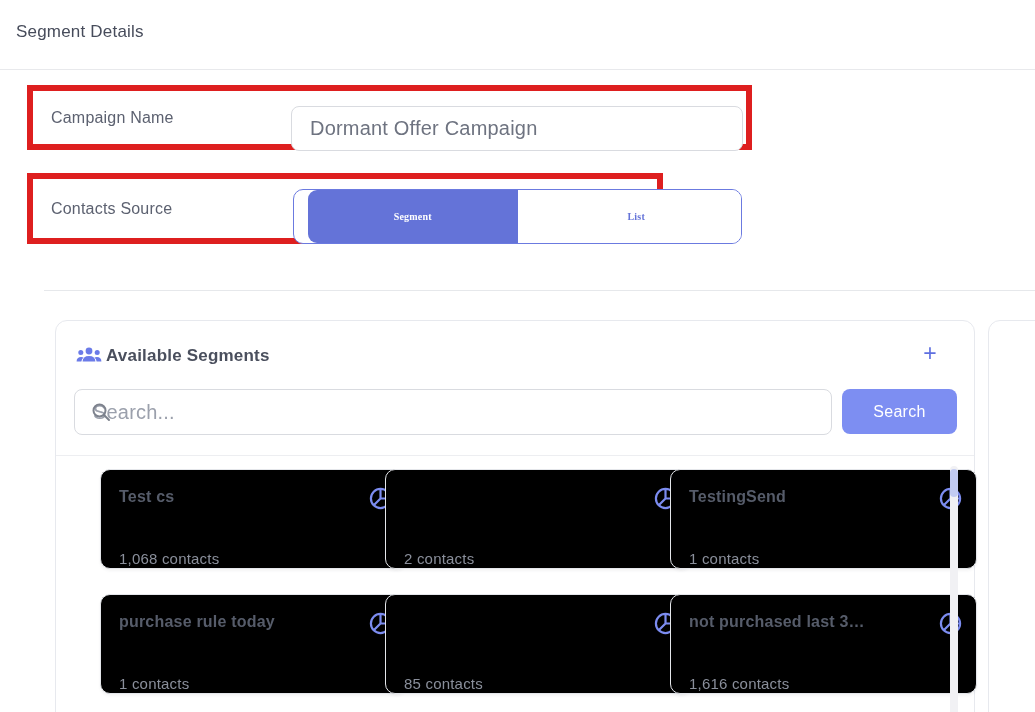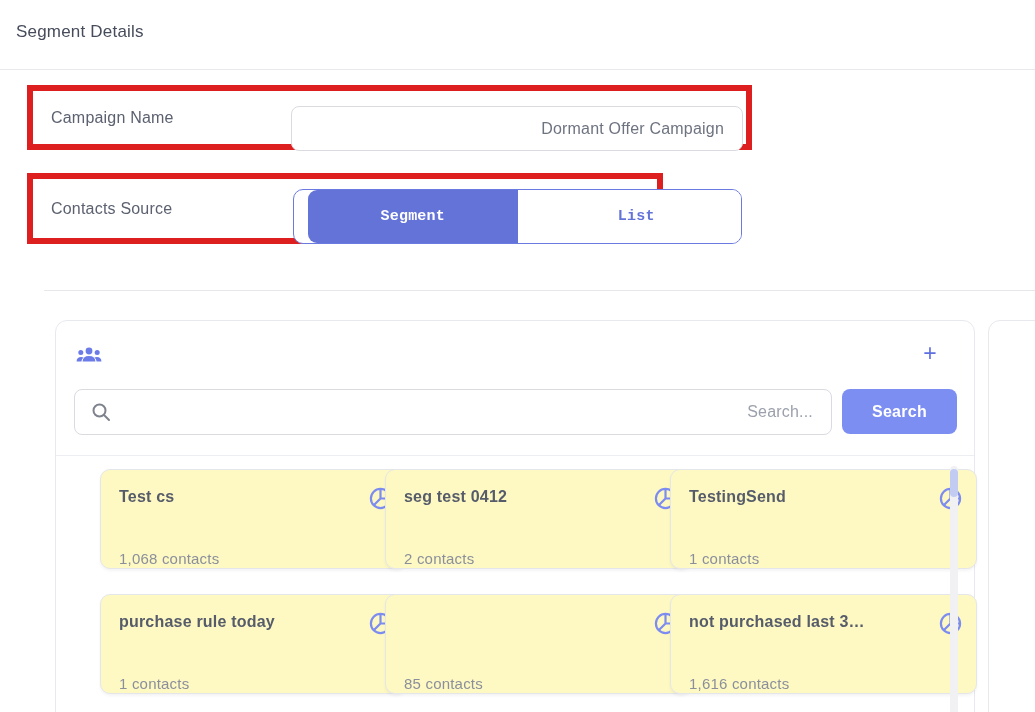--- a/index.html
+++ b/index.html
@@ -30,36 +30,36 @@
   .field-label {
     left:18px; top:50%; transform:translateY(-50%);
     font-size:16px; color:#5c6170; letter-spacing:.2px;
     position:absolute;
   }
 
   .text-input {
     border:1px solid #d9dbe0; border-radius:8px;
     background:#fff; color:#6e7380;
     font-family:"Liberation Sans", sans-serif;
-    font-size:16px; letter-spacing:.2px;
-    padding:0 18px; outline:none;text-align:right;
+    font-size:20px; letter-spacing:.2px;
+    padding:0 18px; outline:none;
   }
   #campaign-input { left:258px; top:15px; width:452px; height:45px; position:absolute; }
 
   
   .toggle-group {
     left:260px; top:10px; width:449px; height:55px;
     border:1px solid #6b7ae0; border-radius:10px;
     display:flex; overflow:hidden; background:#fff;
     position:absolute;
   }
   .toggle-btn {
     flex:1; border:none; cursor:pointer;
-    font-family:Liberation Mono, monospace;
-    font-size:15px; letter-spacing:.2px;
+    font-family:Liberation Serif, serif;
+    font-size:10px; letter-spacing:.2px;
     background:#fff; color:#6473d8; font-weight:600;margin-left:14px;
   }
   .toggle-btn.active {
     background:#6473d8; color:#ffffff; font-weight:700;
     border-radius:9px 0 0 9px;
   }
 
   
   #segments-panel {
     left:55px; top:320px; width:920px; height:420px;
@@ -81,29 +81,29 @@
   #segment-search-input {
     left:18px; top:68px; width:758px; height:46px;
     position:absolute;
   }
   #segment-search-input::placeholder { color:#9ba0ac; opacity:1; }
   #search-icon { left:35px; top:81px; position:absolute; pointer-events:none; }
   #search-button {
     left:786px; top:68px; width:115px; height:45px;
     background:#7d8ef2; color:#fff; border:none; border-radius:8px;
     font-family:"Liberation Sans", sans-serif;
-    font-size:16px; font-weight:700; letter-spacing:.3px; cursor:pointer;
+    font-size:16px; font-weight:400; letter-spacing:.3px; cursor:pointer;
     position:absolute;
   }
   #panel-divider { left:0; top:134px; width:918px; background:#edeef1; position:absolute; }
 
   .seg-card {
     width:307px; height:100px;
     border:1px solid #e4e6ea; border-radius:10px;
-    background:#fef9c3; position:absolute; cursor:pointer;
+    background:#000000; position:absolute; cursor:pointer;
     box-shadow:0 2px 3px rgba(40,45,60,0.05);
   }
   .seg-card .card-name {
     position:absolute; left:18px; top:18px; right:48px;
     font-size:16px; font-weight:600; color:#565c6a; letter-spacing:.2px;
     white-space:nowrap; overflow:hidden;
   }
   .seg-card .card-contacts {
     position:absolute; left:18px; top:47px;
     font-size:15px; color:#8a8f9b; letter-spacing:.2px;margin-top:33px;
@@ -149,20 +149,21 @@
 
   <svg id="users-icon" width="26" height="22" viewBox="0 0 26 22" fill="#6b7be8" xmlns="http://www.w3.org/2000/svg">
     <circle cx="13" cy="7" r="3.4"></circle>
     <path d="M6.6 17.5 q0 -5.6 6.4 -5.6 q6.4 0 6.4 5.6 z"></path>
     <circle cx="4.8" cy="8.6" r="2.5"></circle>
     <path d="M0.6 17.5 q0 -4.6 4.6 -4.6 q1.4 0 2.4 0.5 q-2 1.6 -2.2 4.1 z"></path>
     <circle cx="21.2" cy="8.6" r="2.5"></circle>
     <path d="M25.4 17.5 q0 -4.6 -4.6 -4.6 q-1.4 0 -2.4 0.5 q2 1.6 2.2 4.1 z"></path>
   </svg>
 
+  <span class="panel-title">Available Segments</span>
 
   <button id="add-segment-button">+</button>
 
   <input class="text-input" id="segment-search-input" type="text" placeholder="Search..." style="">
 
   <svg id="search-icon" width="20" height="20" viewBox="0 0 20 20" fill="none" xmlns="http://www.w3.org/2000/svg">
     <circle cx="8.5" cy="8.5" r="6" stroke="#7d828d" stroke-width="2"></circle>
     <line x1="13" y1="13" x2="18" y2="18" stroke="#7d828d" stroke-width="2" stroke-linecap="round"></line>
   </svg>
 
@@ -173,21 +174,20 @@
   <div class="seg-card" style="left:44px; top:148px;">
     <span class="card-name">Test cs</span>
     <svg class="pie-icon" width="25" height="25" viewBox="0 0 24 24" fill="none">
       <circle cx="12" cy="12" r="9.2" stroke="#7c8cf0" stroke-width="2.1"></circle>
       <path d="M12 2.8 V12 H21.2 M12 12 L5.5 18.5" stroke="#7c8cf0" stroke-width="2.1"></path>
     </svg>
     <span class="card-contacts">1,068 contacts</span>
   </div>
 
   <div class="seg-card" style="left:329px; top:148px;">
-    <span class="card-name">seg test 0412</span>
     <svg class="pie-icon" width="25" height="25" viewBox="0 0 24 24" fill="none">
       <circle cx="12" cy="12" r="9.2" stroke="#7c8cf0" stroke-width="2.1"></circle>
       <path d="M12 2.8 V12 H21.2 M12 12 L5.5 18.5" stroke="#7c8cf0" stroke-width="2.1"></path>
     </svg>
     <span class="card-contacts">2 contacts</span>
   </div>
 
   <div class="seg-card" style="left:614px; top:148px;">
     <span class="card-name">TestingSend</span>
     <svg class="pie-icon" width="25" height="25" viewBox="0 0 24 24" fill="none">

